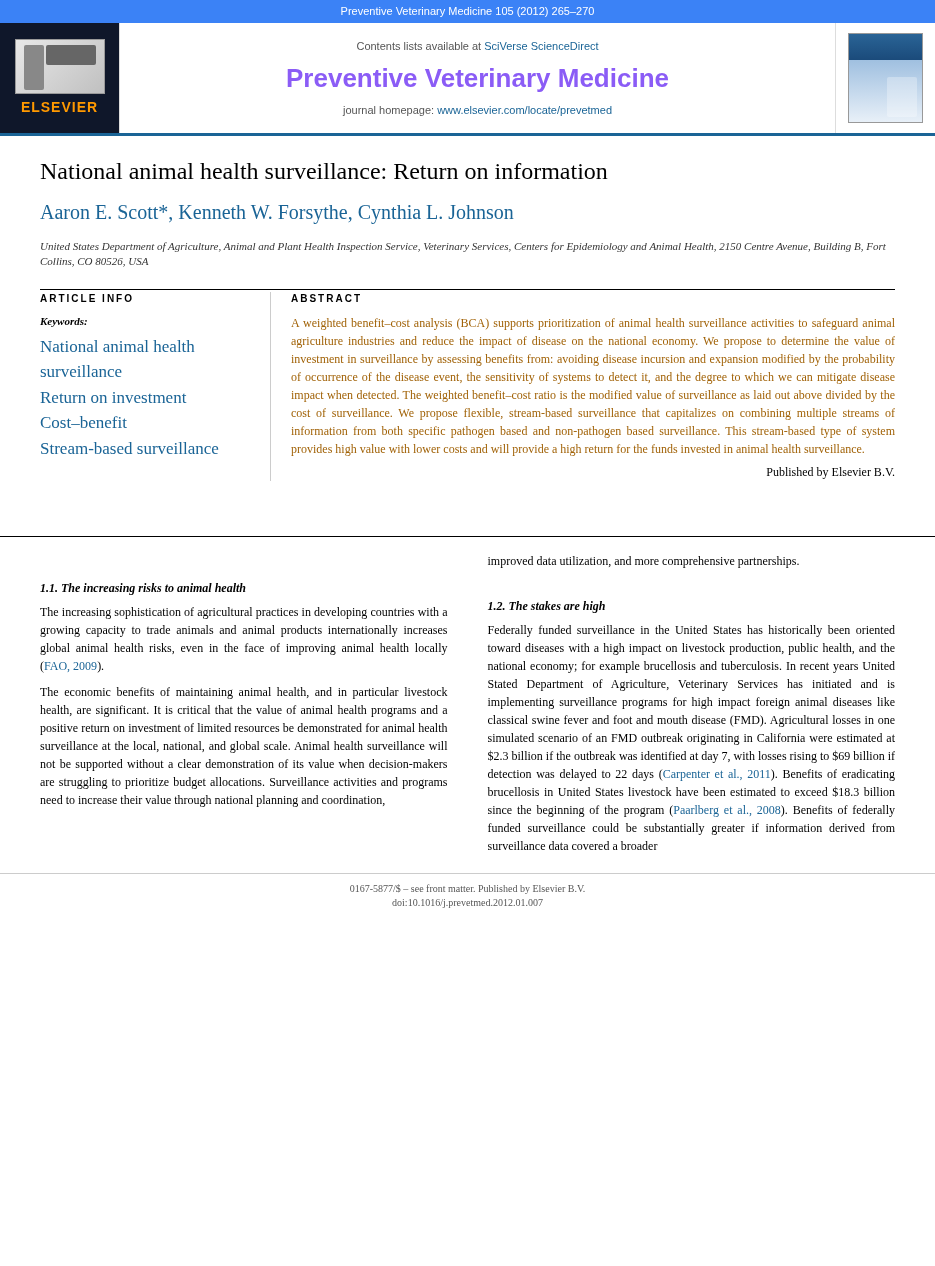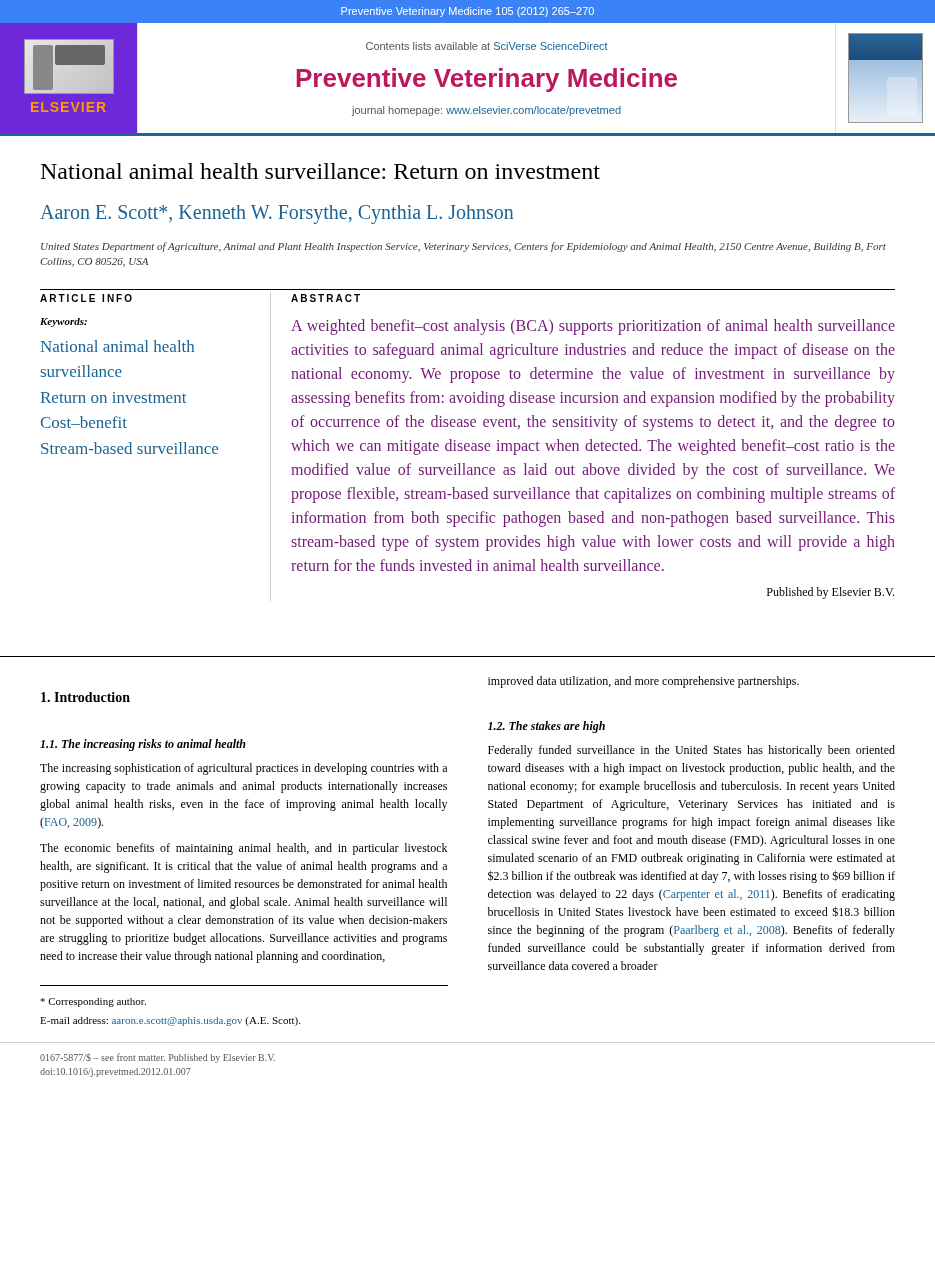--- a/index.html
+++ b/index.html
@@ -29,22 +29,22 @@
     }
 
     
     .journal-header {
       border-bottom: 3px solid #1a6496;
       display: flex;
       align-items: stretch;
       padding: 0;
     }
     .journal-header-left {
-      width: 138px;
-      background: #6d28d9;
+      width: 120px;
+      background: #0f172a;
       display: flex;
       align-items: center;
       justify-content: center;
       padding: 10px;
       border-right: 1px solid #ddd;
     }
     .elsevier-logo {
       display: flex;
       flex-direction: column;
       align-items: center;
@@ -102,21 +102,21 @@
     .contents-line {
       font-size: 11px;
       color: #555;
       font-family: Arial, sans-serif;
       margin-bottom: 6px;
     }
     .contents-line a { color: #1a6496; text-decoration: none; }
     .journal-title {
       font-size: 26px;
       font-weight: bold;
-      color: #be185d;
+      color: #8b5cf6;
       font-family: Arial, sans-serif;
       text-align: center;
       margin-bottom: 6px;
     }
     .journal-homepage {
       font-size: 11px;
       color: #555;
       font-family: Arial, sans-serif;
     }
     .journal-homepage a { color: #1a6496; text-decoration: none; }
@@ -221,23 +221,23 @@
     }
     .abstract-title {
       font-size: 10px;
       letter-spacing: 2px;
       font-family: Arial, sans-serif;
       font-weight: bold;
       color: #000;
       margin-bottom: 8px;
     }
     .abstract-text {
-      font-size: 16px;
+      font-size: 12px;
       line-height: 1.5;
-      color: #701a75;
+      color: #a16207;
       text-align: justify;
     }
     .published-by {
       text-align: right;
       font-size: 12px;
       margin-top: 6px;
       color: #000;
     }
 
     
@@ -295,20 +295,21 @@
       color: #000;
     }
     .footnote-line a { color: #1a6496; }
 
     .footer-bar {
       border-top: 1px solid #ccc;
       padding: 8px 40px;
       font-size: 10px;
       color: #555;
       margin-top: 10px;
+      text-align: center;
     }
 
     .divider-line {
       border: none;
       border-top: 1px solid #000;
       margin: 15px 0;
     }
   </style>
 </head>
 <body>
@@ -336,21 +337,21 @@
         <span>journal homepage: </span>
         <a>www.elsevier.com/locate/prevetmed</a>
       </div>
     </div>
     <div class="journal-header-right">
       <div class="journal-thumb"></div>
     </div>
   </div>
 
   <div class="article-content">
-    <h1 class="article-title">National animal health surveillance: Return on investment</h1>
+    <h1 class="article-title">National animal health surveillance: Return on information</h1>
     <div class="authors">Aaron E. Scott*, Kenneth W. Forsythe, Cynthia L. Johnson</div>
     <div class="affiliation">United States Department of Agriculture, Animal and Plant Health Inspection Service, Veterinary Services, Centers for Epidemiology and Animal Health, 2150 Centre Avenue, Building B, Fort Collins, CO 80526, USA</div>
 
     <div class="info-section">
       <div class="article-info">
         <div class="article-info-title">ARTICLE INFO</div>
         <div class="keywords-label">Keywords:</div>
         <span class="keyword-item">National animal health surveillance</span>
         <span class="keyword-item">Return on investment</span>
         <span class="keyword-item">Cost–benefit</span>
@@ -361,45 +362,31 @@
         <div class="abstract-text">A weighted benefit–cost analysis (BCA) supports prioritization of animal health surveillance activities to safeguard animal agriculture industries and reduce the impact of disease on the national economy. We propose to determine the value of investment in surveillance by assessing benefits from: avoiding disease incursion and expansion modified by the probability of occurrence of the disease event, the sensitivity of systems to detect it, and the degree to which we can mitigate disease impact when detected. The weighted benefit–cost ratio is the modified value of surveillance as laid out above divided by the cost of surveillance. We propose flexible, stream-based surveillance that capitalizes on combining multiple streams of information from both specific pathogen based and non-pathogen based surveillance. This stream-based type of system provides high value with lower costs and will provide a high return for the funds invested in animal health surveillance.</div>
         <div class="published-by">Published by Elsevier B.V.</div>
       </div>
     </div>
   </div>
 
   <hr class="divider-line">
 
   <div class="main-body">
     <div class="left-col">
-      <div class="section-heading">
-        <span>1.</span>
-        <span>Introduction</span>
-      </div>
       <div class="subsection-heading">
         <span>1.1.</span>
         <span>The increasing risks to animal health</span>
       </div>
       <p class="body-text">
         The increasing sophistication of agricultural practices in developing countries with a growing capacity to trade animals and animal products internationally increases global animal health risks, even in the face of improving animal health locally (<a class="ref-link">FAO, 2009</a>).
       </p>
       <p class="body-text">
         The economic benefits of maintaining animal health, and in particular livestock health, are significant. It is critical that the value of animal health programs and a positive return on investment of limited resources be demonstrated for animal health surveillance at the local, national, and global scale. Animal health surveillance will not be supported without a clear demonstration of its value when decision-makers are struggling to prioritize budget allocations. Surveillance activities and programs need to increase their value through national planning and coordination,
       </p>
 
-      <div class="footnotes">
-        <div class="footnote-line">
-          <span>* Corresponding author.</span>
-        </div>
-        <div class="footnote-line">
-          <span>E-mail address:</span>
-          <a>aaron.e.scott@aphis.usda.gov</a>
-          <span>(A.E. Scott).</span>
-        </div>
-      </div>
     </div>
 
     <div class="right-col">
       <p class="body-text">improved data utilization, and more comprehensive partnerships.</p>
 
       <div class="subsection-heading">
         <span>1.2.</span>
         <span>The stakes are high</span>
       </div>
 

